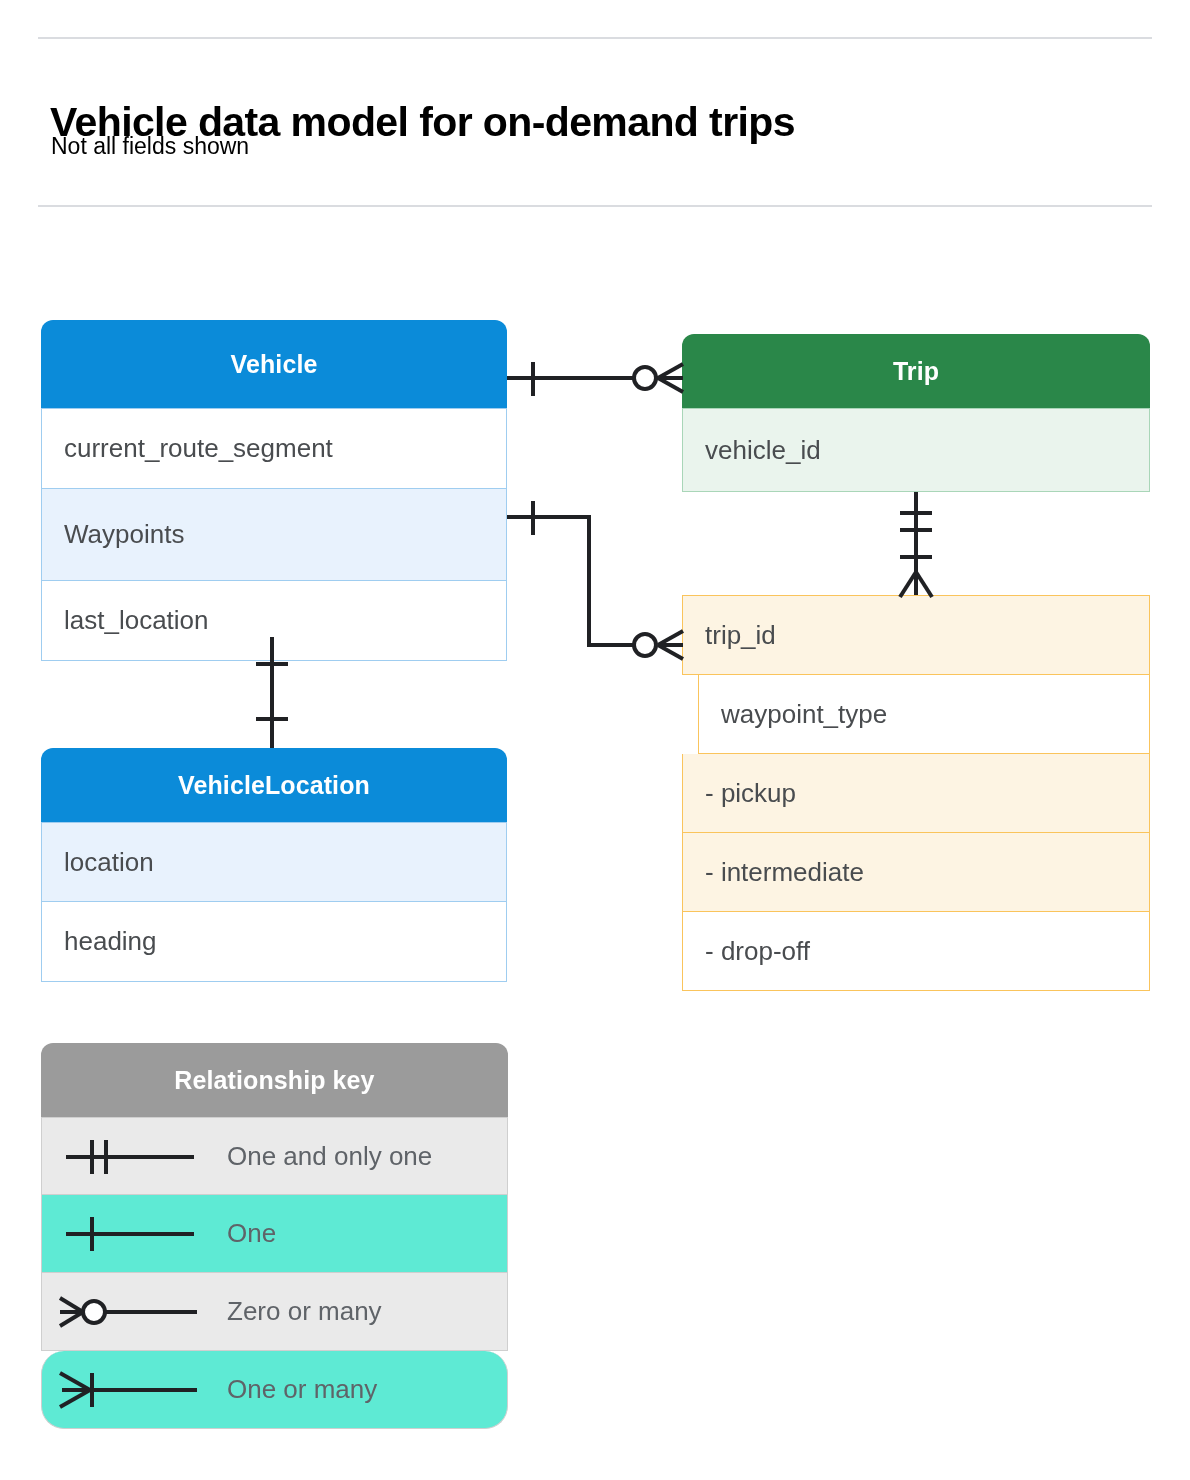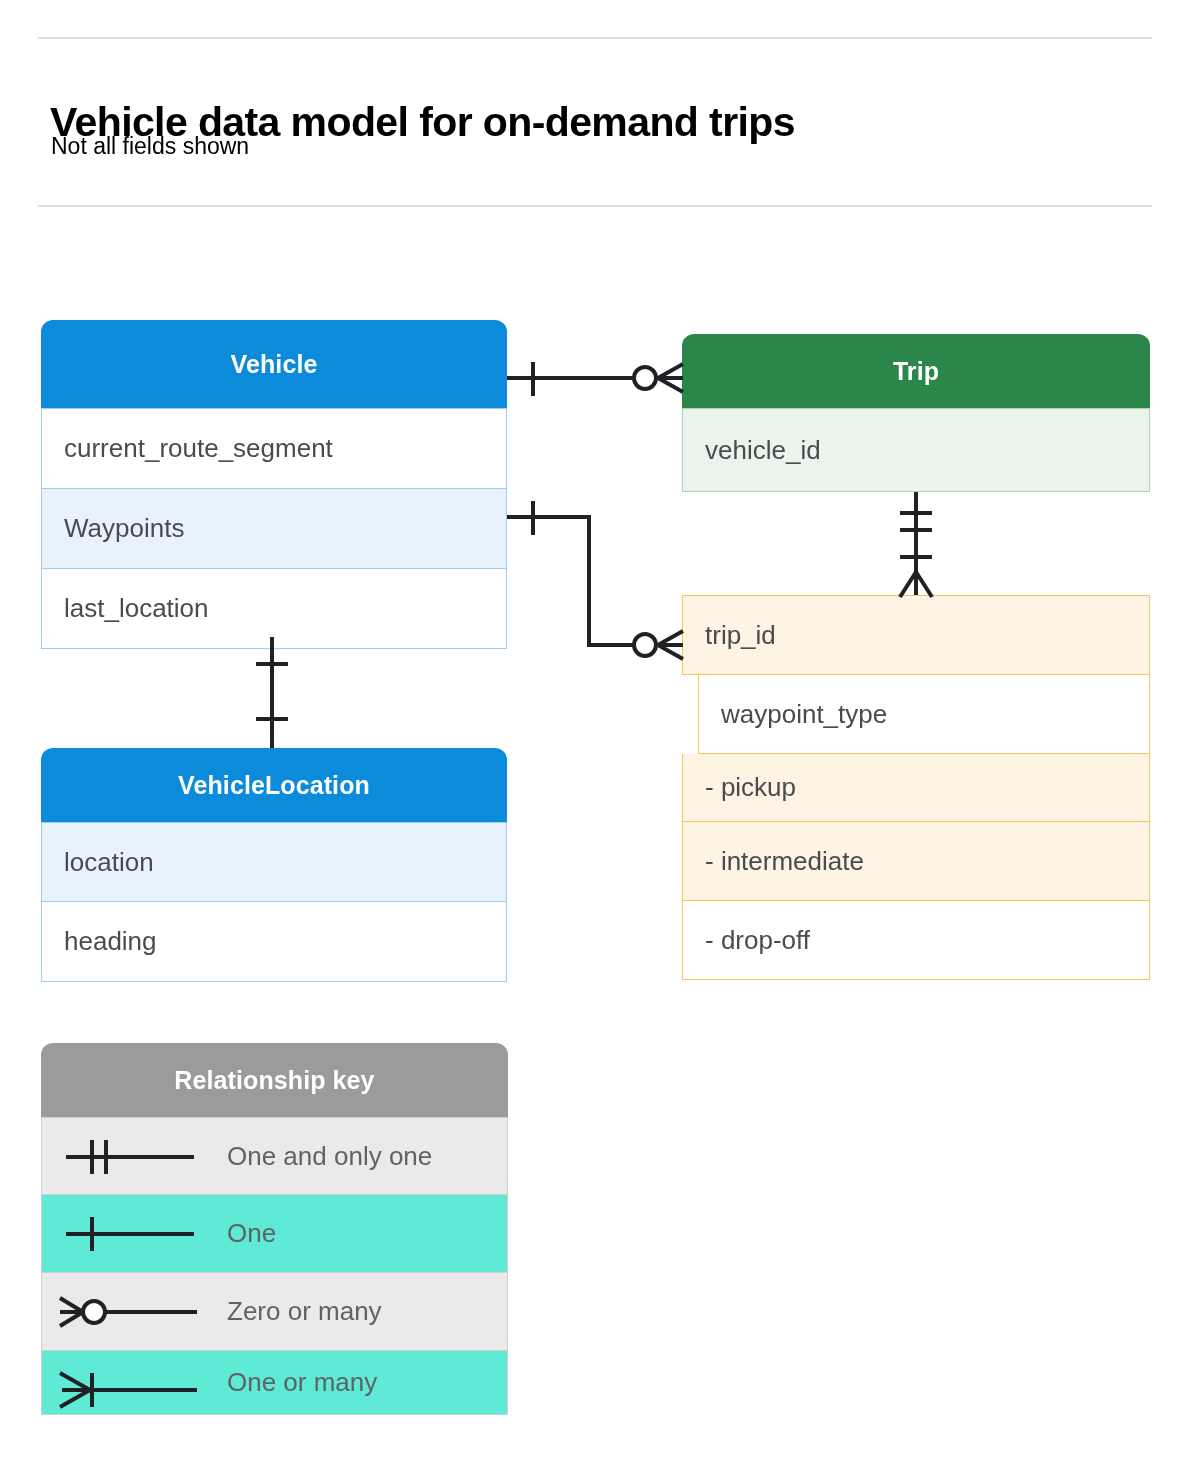--- a/index.html
+++ b/index.html
@@ -140,21 +140,21 @@
 
 <div id="header-rule-top"></div>
 <h1 id="page-title">Vehicle data model for on-demand trips</h1>
 <div id="page-subtitle">Not all fields shown</div>
 <div id="header-rule-bottom"></div>
 
 <div class="entity theme-blue" id="entity-vehicle" style="left:41px; top:320px; width:466px;">
   <div class="entity-header" style="height:88px;">Vehicle</div>
   <div class="entity-rows">
     <div class="entity-row first" style="height:81px;">current_route_segment</div>
-    <div class="entity-row alt" style="height:80px;">Waypoints</div>
+    <div class="entity-row alt" style="height:92px;">Waypoints</div>
     <div class="entity-row" style="height:80px;">last_location</div>
   </div>
 </div>
 
 <div class="entity theme-blue" id="entity-vehicle-location" style="left:41px; top:748px; width:466px;">
   <div class="entity-header" style="height:74px;">VehicleLocation</div>
   <div class="entity-rows">
     <div class="entity-row first alt" style="height:80px;">location</div>
     <div class="entity-row" style="height:80px;">heading</div>
   </div>
@@ -164,21 +164,21 @@
   <div class="entity-header" style="height:74px;">Trip</div>
   <div class="entity-rows">
     <div class="entity-row first alt" style="height:84px;">vehicle_id</div>
   </div>
 </div>
 
 <div class="entity theme-orange" id="entity-trip-waypoint" style="left:682px; top:595px; width:468px;">
   <div class="entity-rows">
     <div class="entity-row first alt" style="height:80px;">trip_id</div>
     <div class="entity-row" style="height:79px;margin-left:16px;">waypoint_type</div>
-    <div class="entity-row alt" style="height:68px;">-  pickup</div>
+    <div class="entity-row alt" style="height:79px;">-  pickup</div>
     <div class="entity-row alt" style="height:79px;">-  intermediate</div>
     <div class="entity-row" style="height:79px;">-  drop-off</div>
   </div>
 </div>
 
 <div class="entity theme-gray" id="legend" style="left:41px; top:1043px; width:467px;">
   <div class="entity-header" style="height:74px;">Relationship key</div>
   <div class="entity-rows">
 
     <div class="entity-row first alt" style="height:78px;">
@@ -208,21 +208,21 @@
           <line x1="55" y1="39" x2="155" y2="39" stroke="#202124" stroke-width="4"></line>
           <circle cx="52" cy="39" r="11" fill="#ffffff" stroke="#202124" stroke-width="4"></circle>
           <line x1="41" y1="39" x2="18" y2="25" stroke="#202124" stroke-width="4"></line>
           <line x1="41" y1="39" x2="18" y2="53" stroke="#202124" stroke-width="4"></line>
           <line x1="41" y1="39" x2="18" y2="39" stroke="#202124" stroke-width="4"></line>
         </svg>
       </span>
       <span class="legend-label">Zero or many</span>
     </div>
 
-    <div class="entity-row" style="height:64px;">
+    <div class="entity-row" style="height:78px;border-radius:23px;">
       <span class="legend-symbol">
         <svg width="185" height="78" viewBox="0 0 185 78">
           <line x1="20" y1="39" x2="155" y2="39" stroke="#202124" stroke-width="4"></line>
           <line x1="50" y1="22" x2="50" y2="56" stroke="#202124" stroke-width="4"></line>
           <line x1="48" y1="39" x2="18" y2="22" stroke="#202124" stroke-width="4"></line>
           <line x1="48" y1="39" x2="18" y2="56" stroke="#202124" stroke-width="4"></line>
         </svg>
       </span>
       <span class="legend-label">One or many</span>
     </div>

